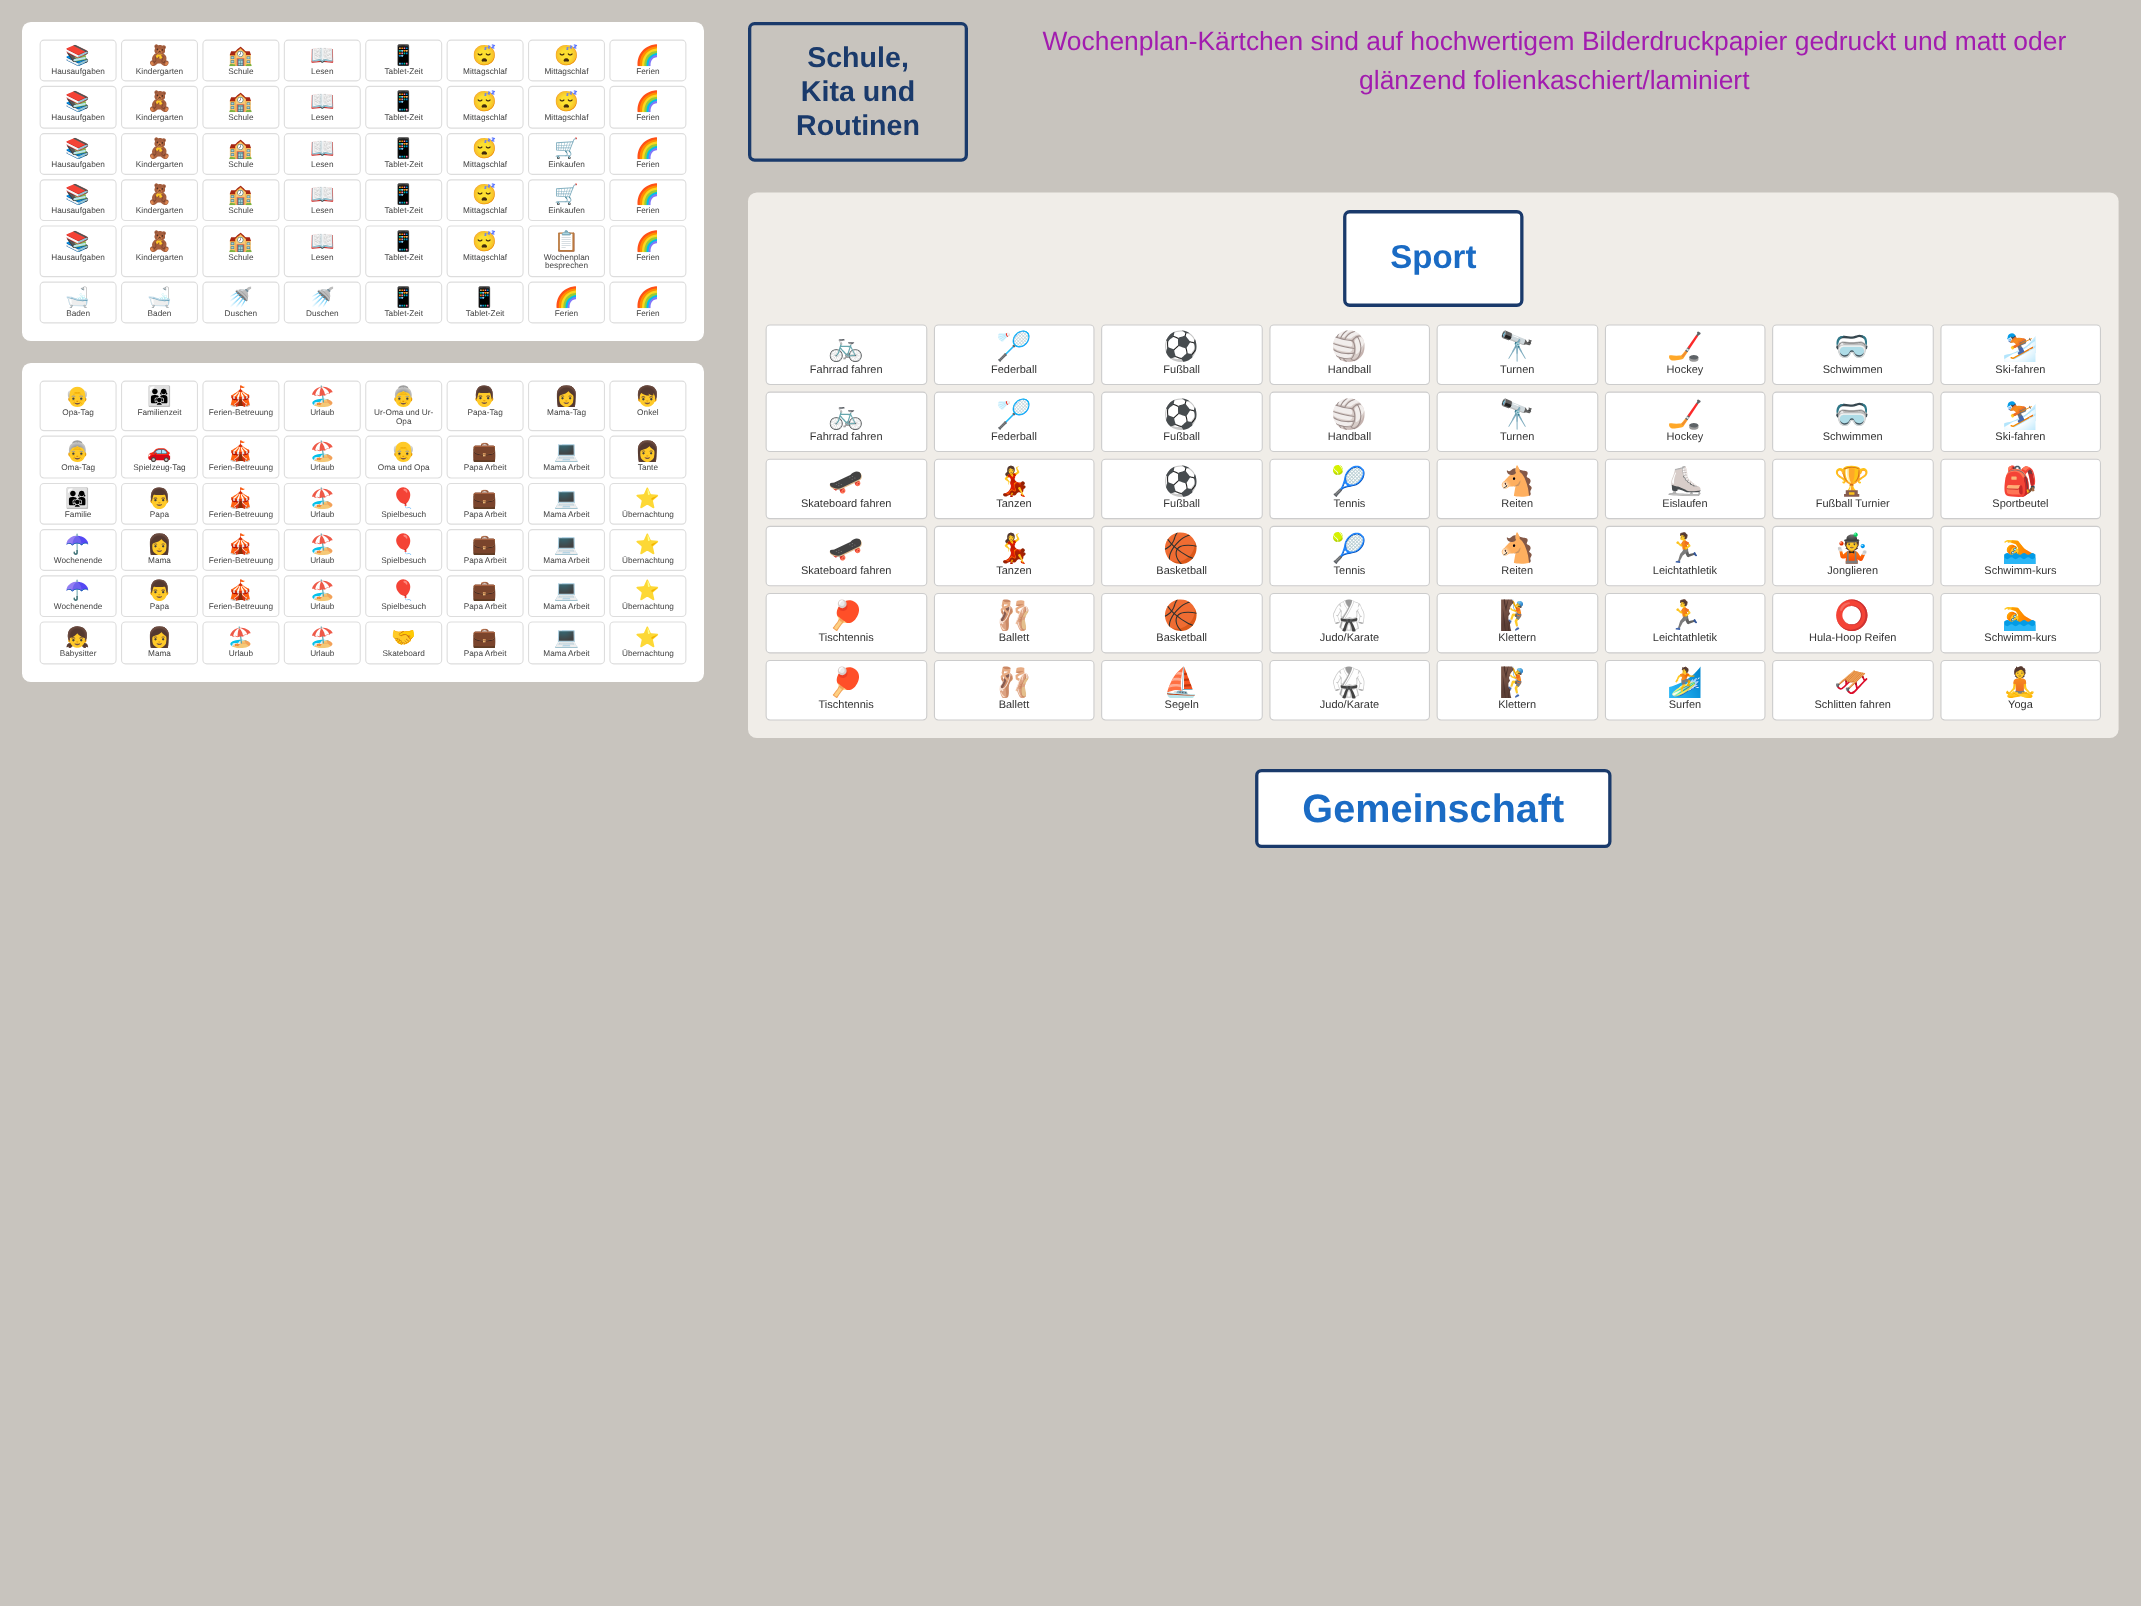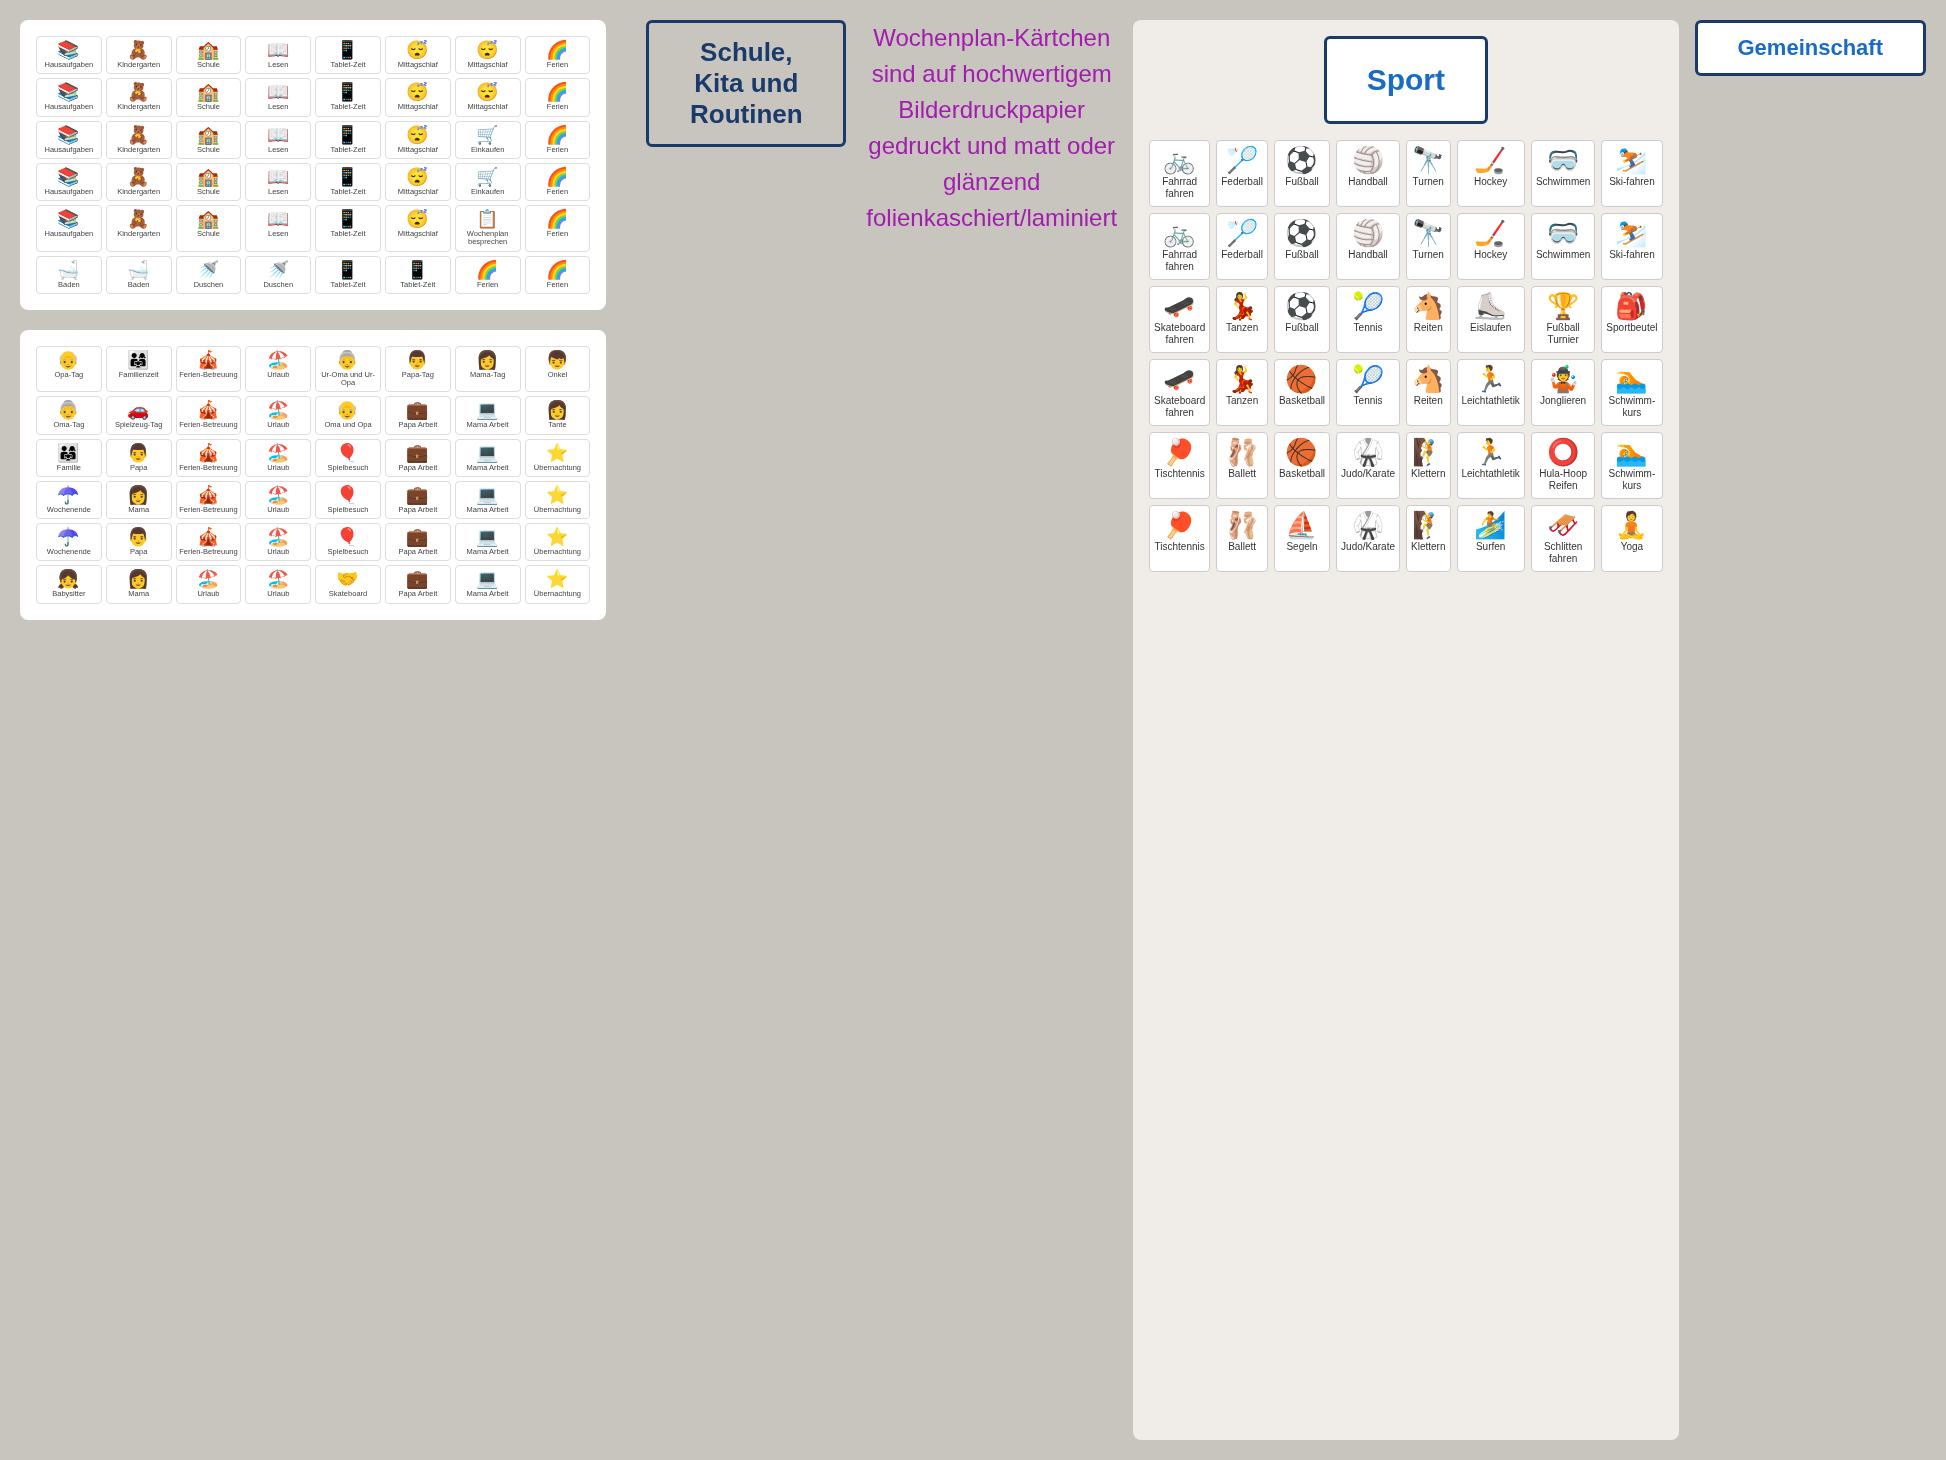--- a/index.html
+++ b/index.html
@@ -57,22 +57,22 @@
       font-size: 7.5px;
       color: #444;
       line-height: 1.1;
     }
 
     
     .right-panel {
       flex: 1;
       padding: 20px;
       display: flex;
-      flex-direction: row;
-      gap: 16px;
+      flex-direction: column;
+      gap: 28px;
     }
 
     .top-right {
       display: flex;
       flex-direction: row;
       gap: 20px;
       align-items: flex-start;
     }
 
     .category-badge {
@@ -145,21 +145,21 @@
       font-size: 10px;
       color: #333;
       line-height: 1.2;
     }
 
     .gemeinschaft-badge {
       border: 3px solid #1a3a6b;
       border-radius: 6px;
       padding: 12px 40px;
       text-align: center;
-      font-size: 22px;
+      font-size: 36px;
       font-weight: bold;
       color: #1a6bc4;
       display: inline-block;
       margin: 0 auto;
       background: white;
     }
 
     .gemeinschaft-header {
       text-align: center;
     }

